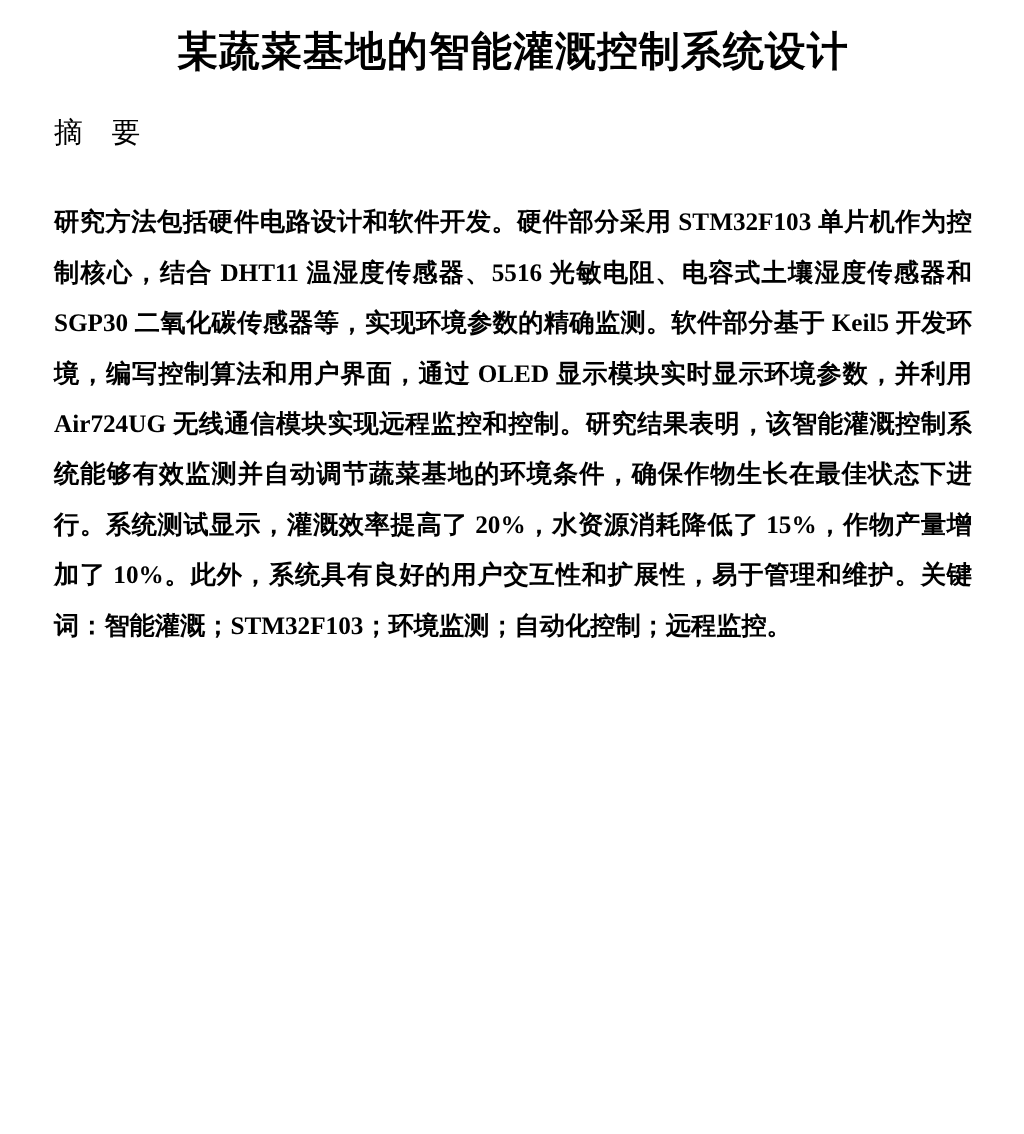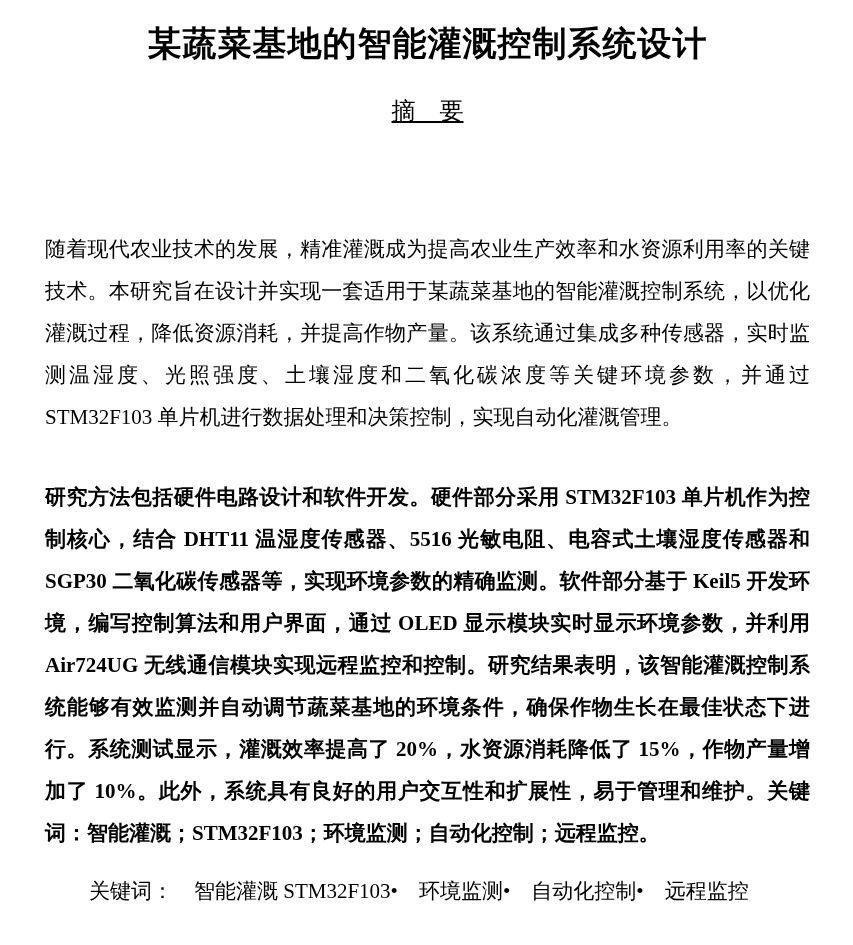--- a/index.html
+++ b/index.html
@@ -26,23 +26,21 @@
     text-align: center;
     letter-spacing: 1px;
     color: #000000;
   }
   .abstract-heading {
     margin: 33px 0 0 0;
     font-family: "Liberation Sans", "DejaVu Sans", sans-serif;
     font-weight: normal;
     font-size: 24px;
     line-height: 1.2;
-    text-align: center;
     color: #000000;
-    text-decoration: underline;
   }
   .body-para {
     font-family: "Liberation Serif", "DejaVu Serif", serif;
     font-size: 21px;
     line-height: 42px;
     text-align: justify;
     text-align-last: left;
     color: #000000;
     margin: 0;
   }
@@ -64,18 +62,16 @@
   }
 </style>
 </head>
 <body>
 
 <div class="page">
   <h1 class="doc-title">某蔬菜基地的智能灌溉控制系统设计</h1>
 
   <div class="abstract-heading">摘　要</div>
 
-  <p class="body-para para-1">随着现代农业技术的发展，精准灌溉成为提高农业生产效率和水资源利用率的关键技术。本研究旨在设计并实现一套适用于某蔬菜基地的智能灌溉控制系统，以优化灌溉过程，降低资源消耗，并提高作物产量。该系统通过集成多种传感器，实时监测温湿度、光照强度、土壤湿度和二氧化碳浓度等关键环境参数，并通过 STM32F103 单片机进行数据处理和决策控制，实现自动化灌溉管理。</p>
 
   <p class="body-para para-2">研究方法包括硬件电路设计和软件开发。硬件部分采用 STM32F103 单片机作为控制核心，结合 DHT11 温湿度传感器、5516 光敏电阻、电容式土壤湿度传感器和 SGP30 二氧化碳传感器等，实现环境参数的精确监测。软件部分基于 Keil5 开发环境，编写控制算法和用户界面，通过 OLED 显示模块实时显示环境参数，并利用 Air724UG 无线通信模块实现远程监控和控制。研究结果表明，该智能灌溉控制系统能够有效监测并自动调节蔬菜基地的环境条件，确保作物生长在最佳状态下进行。系统测试显示，灌溉效率提高了 20%，水资源消耗降低了 15%，作物产量增加了 10%。此外，系统具有良好的用户交互性和扩展性，易于管理和维护。关键词：智能灌溉；STM32F103；环境监测；自动化控制；远程监控。</p>
 
-  <div class="keywords-line">关键词：　智能灌溉 STM32F103•　环境监测•　自动化控制•　远程监控</div>
 </div>
 
 </body></html>

